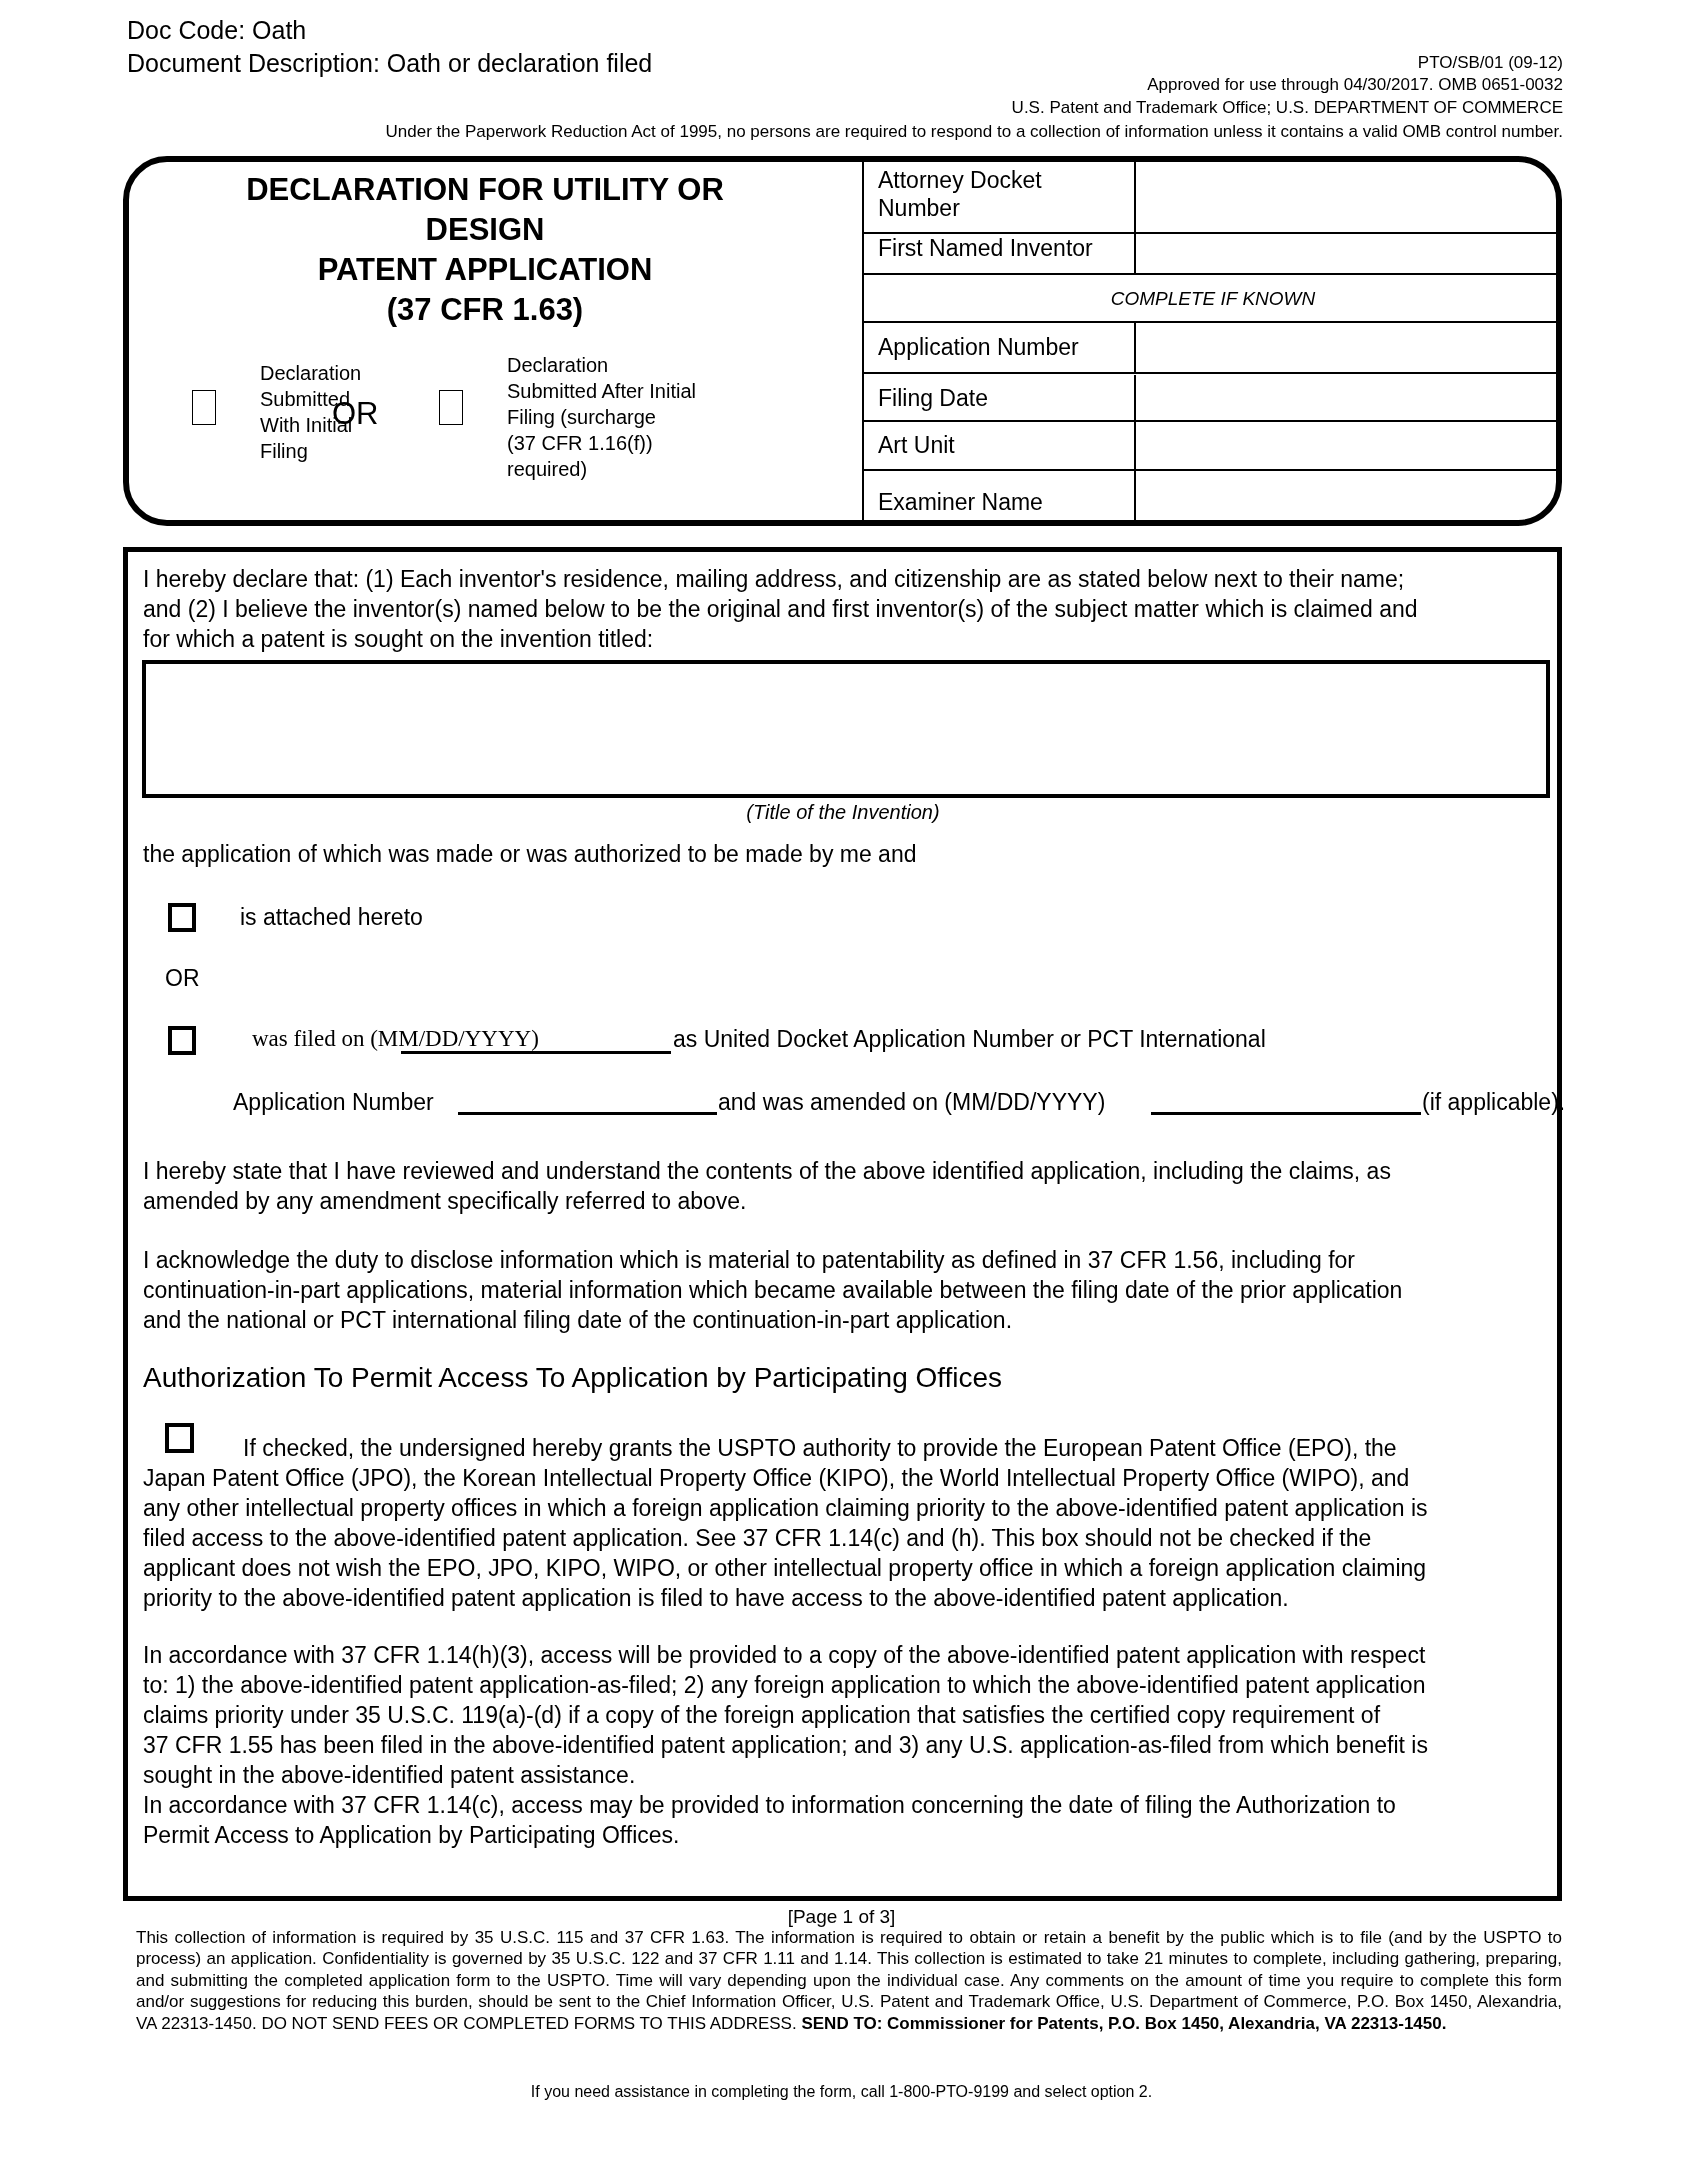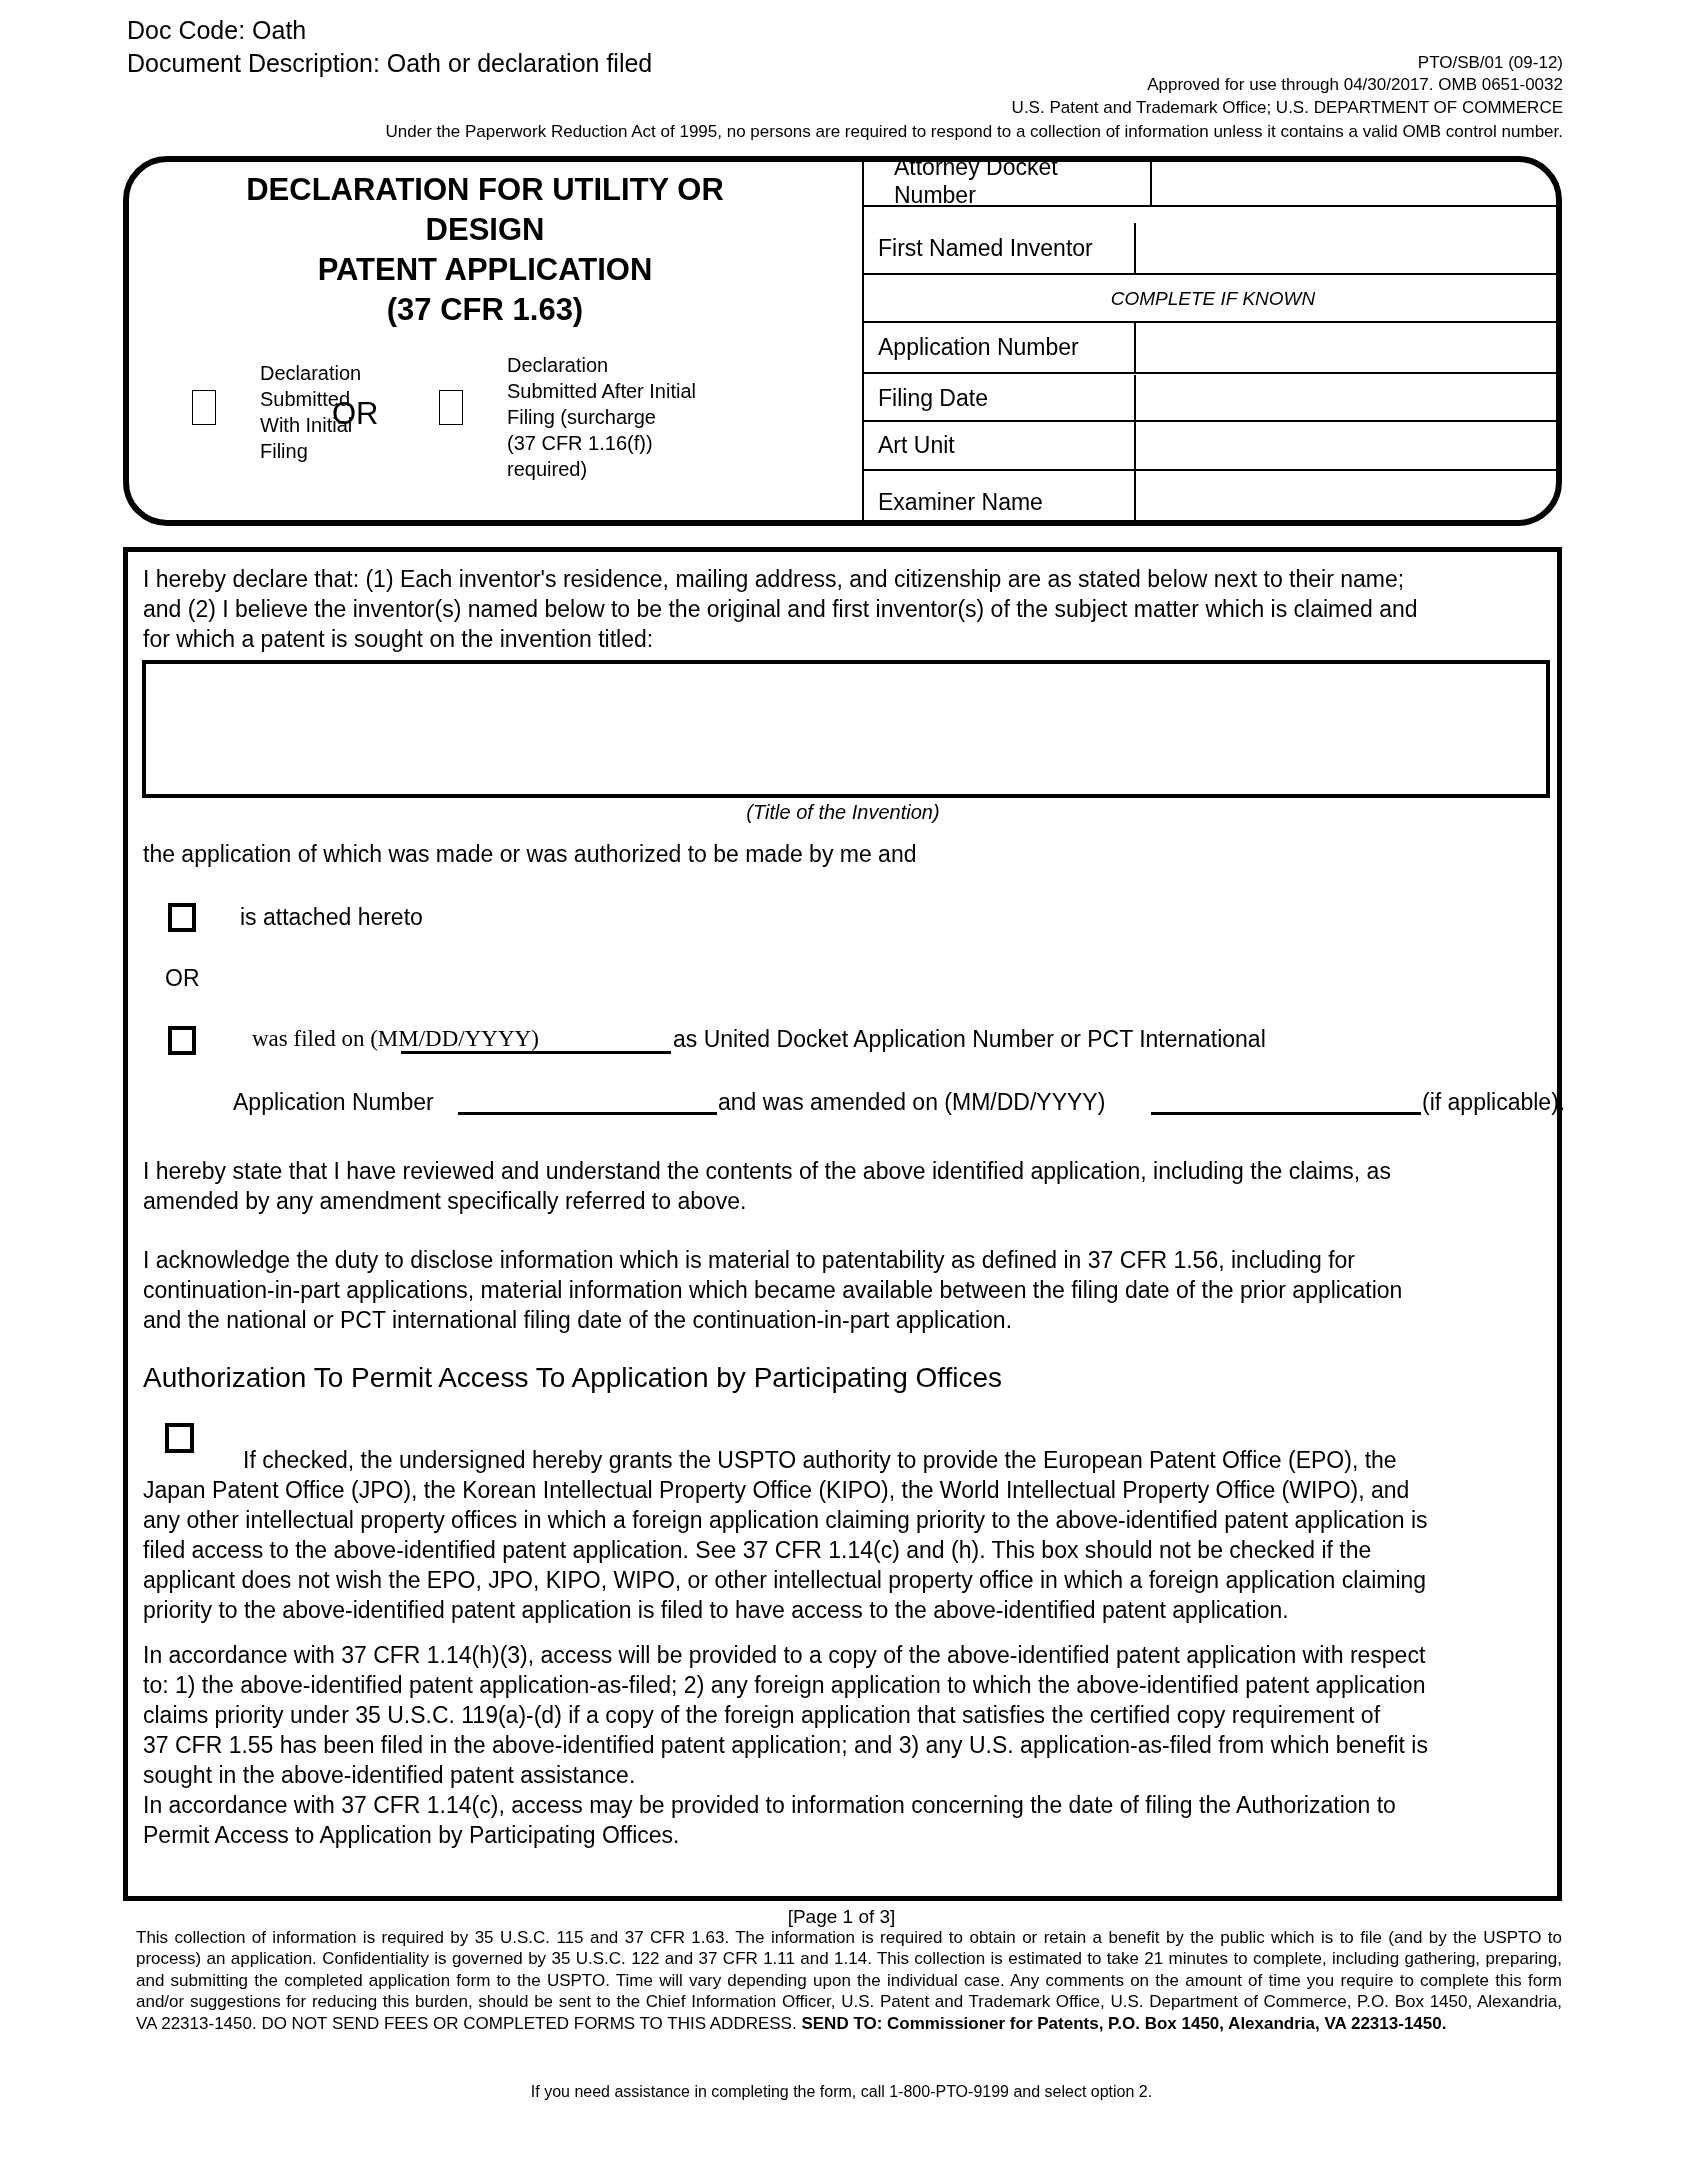--- a/index.html
+++ b/index.html
@@ -117,21 +117,21 @@
     <div class="opt-label" style="left:378px; top:190px;">
       <div>Declaration</div>
       <div>Submitted After Initial</div>
       <div>Filing (surcharge</div>
       <div>(37 CFR 1.16(f))</div>
       <div>required)</div>
     </div>
   </div>
 
   <div class="info-table">
-    <div class="info-row" style="top:0; height:51px;padding-left:16px;">
+    <div class="info-row" style="top:0; height:78px;">
       <div class="info-label" style="flex-direction:column; align-items:flex-start; justify-content:center;">
         <span>Attorney Docket</span>
         <span>Number</span>
       </div>
       <div class="info-value"></div>
     </div>
     <div class="info-row" style="top:67px; height:52px;">
       <div class="info-label">First Named Inventor</div>
       <div class="info-value"></div>
     </div>
@@ -194,21 +194,21 @@
   <div class="para" style="top:693px;">
     <div>I acknowledge the duty to disclose information which is material to patentability as defined in 37 CFR 1.56, including for</div>
     <div>continuation-in-part applications, material information which became available between the filing date of the prior application</div>
     <div>and  the national or PCT international filing date of the continuation-in-part application.</div>
   </div>
 
   <div class="section-heading" style="top:809px;">Authorization To Permit Access To Application by Participating Offices</div>
 
   <div class="cb-sm" style="left:37px; top:871px; width:29px; height:30px;"></div>
   <div class="para" style="top:881px;">
-    <div style="padding-left:100px;margin-top:12px;">If checked, the undersigned hereby grants the USPTO authority to provide the European Patent Office (EPO), the</div>
+    <div style="padding-left:100px;">If checked, the undersigned hereby grants the USPTO authority to provide the European Patent Office (EPO), the</div>
     <div>Japan Patent Office (JPO), the Korean Intellectual Property Office (KIPO), the World Intellectual Property Office (WIPO), and</div>
     <div>any other intellectual property offices in which a foreign application claiming priority to the above-identified patent application is</div>
     <div>filed access to the above-identified patent application.  See 37 CFR 1.14(c) and (h).  This box should not be checked if the</div>
     <div>applicant does not wish the EPO, JPO, KIPO, WIPO, or other intellectual property office in which a foreign application claiming</div>
     <div>priority to the above-identified patent application is filed to have access to the above-identified patent application.</div>
   </div>
 
   <div class="para" style="top:1088px;">
     <div>In accordance with 37 CFR 1.14(h)(3), access will be provided to a copy of the above-identified patent application with respect</div>
     <div>to:  1) the above-identified patent application-as-filed; 2) any foreign application to which the above-identified patent application</div>

